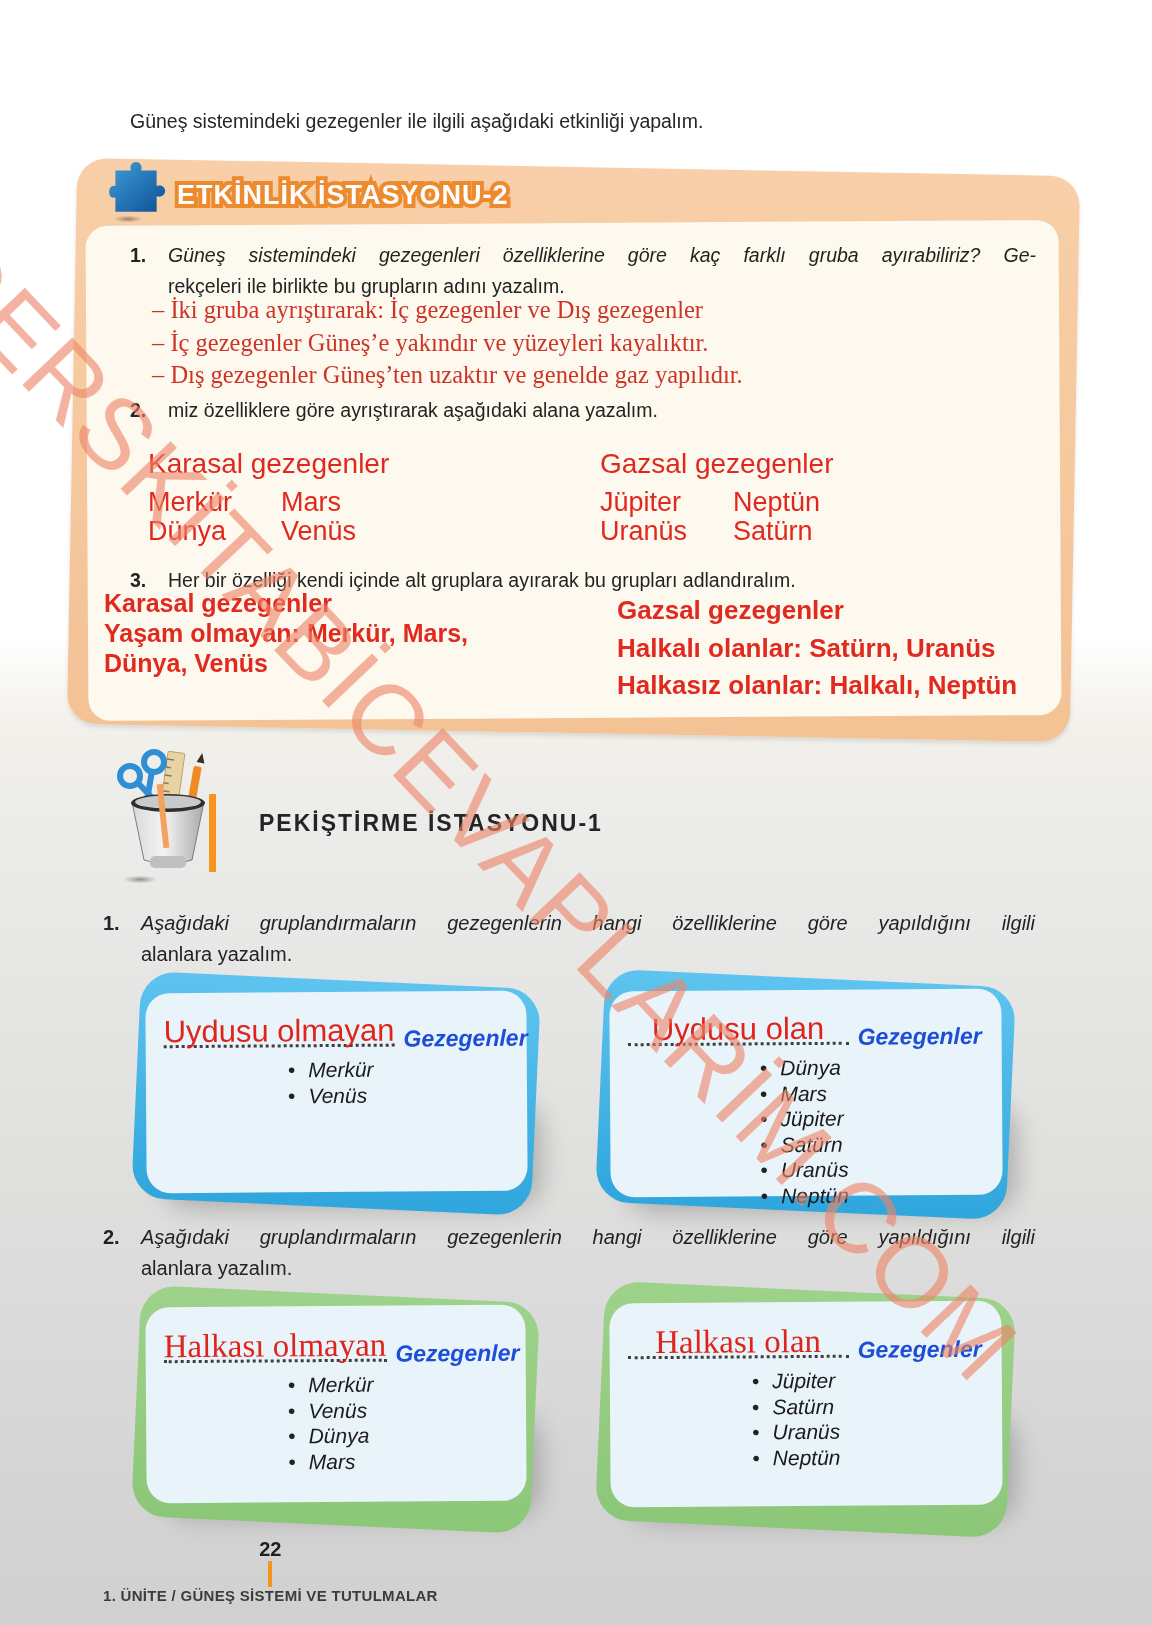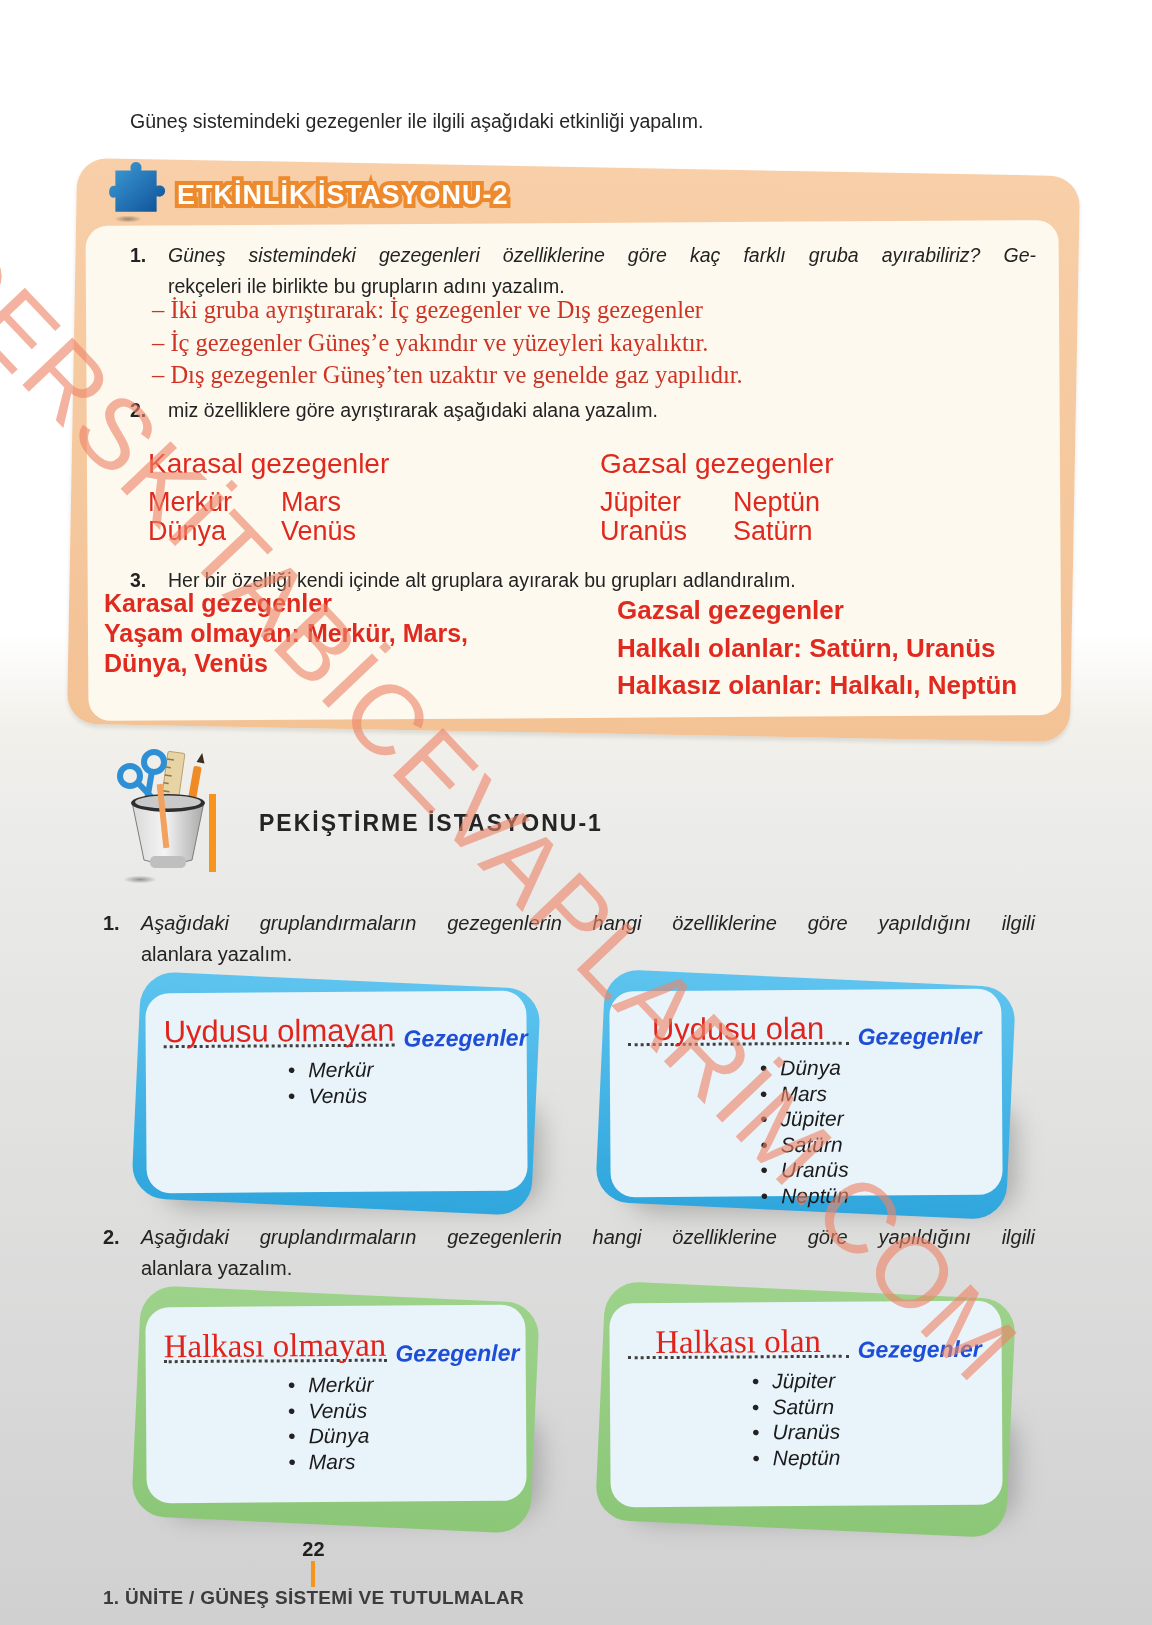--- a/index.html
+++ b/index.html
@@ -74,21 +74,21 @@
   .gez{margin-left:9px;font-style:italic;font-weight:700;font-size:23px;color:#1d4ed8;transform:translateY(6px);}
   ul.planets{list-style:none;margin:10px 0 0 0;padding:0 0 0 142px;}
   ul.planets li{font-style:italic;font-size:21px;line-height:25.5px;color:#1b1b1b;}
   ul.planets li::before{content:"•";margin-right:13px;font-style:normal;color:#222;}
   .card2 ul.planets{padding-left:150px;}
 
   
   .footer{left:103px;top:1538px;display:flex;align-items:center;z-index:10;flex-direction:column;}
   .foot-num{font-size:20px;font-weight:700;color:#1f1f1f;}
   .foot-bar{width:4px;height:26px;background:#f7941d;margin:0 11px;}
-  .foot-title{font-size:19px;font-weight:700;letter-spacing:.3px;color:#3c3c3c;white-space:nowrap;}
+  .foot-title{font-size:15px;font-weight:700;letter-spacing:.3px;color:#3c3c3c;white-space:nowrap;}
 
   
   .watermark{left:-15px;top:212px;transform-origin:0 0;transform:rotate(46.5deg);
     font-size:100px;letter-spacing:2px;color:#ee8568;opacity:.62;white-space:nowrap;
     z-index:40;pointer-events:none;font-weight:400;}
 </style>
 </head>
 <body>
 
 <div class="page">

